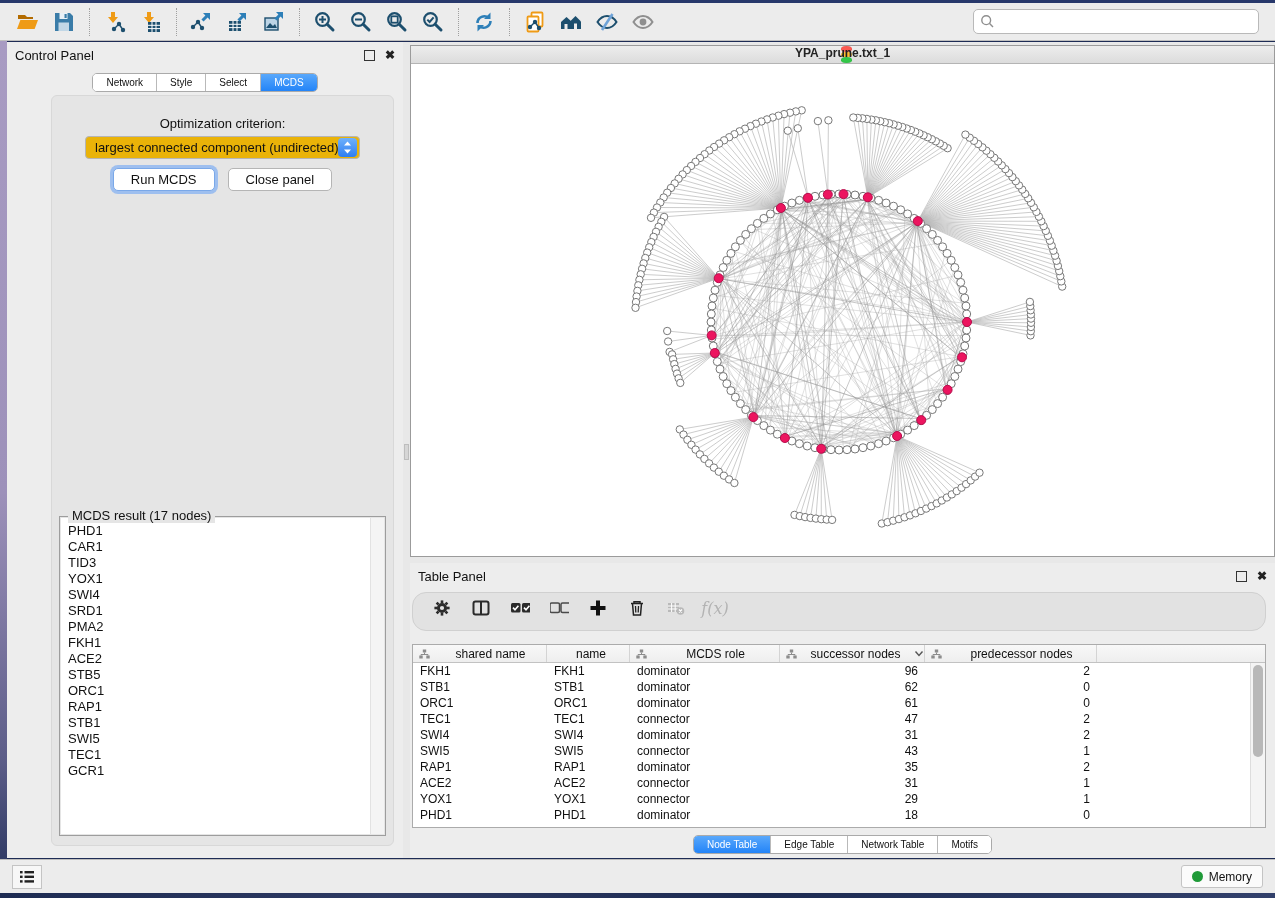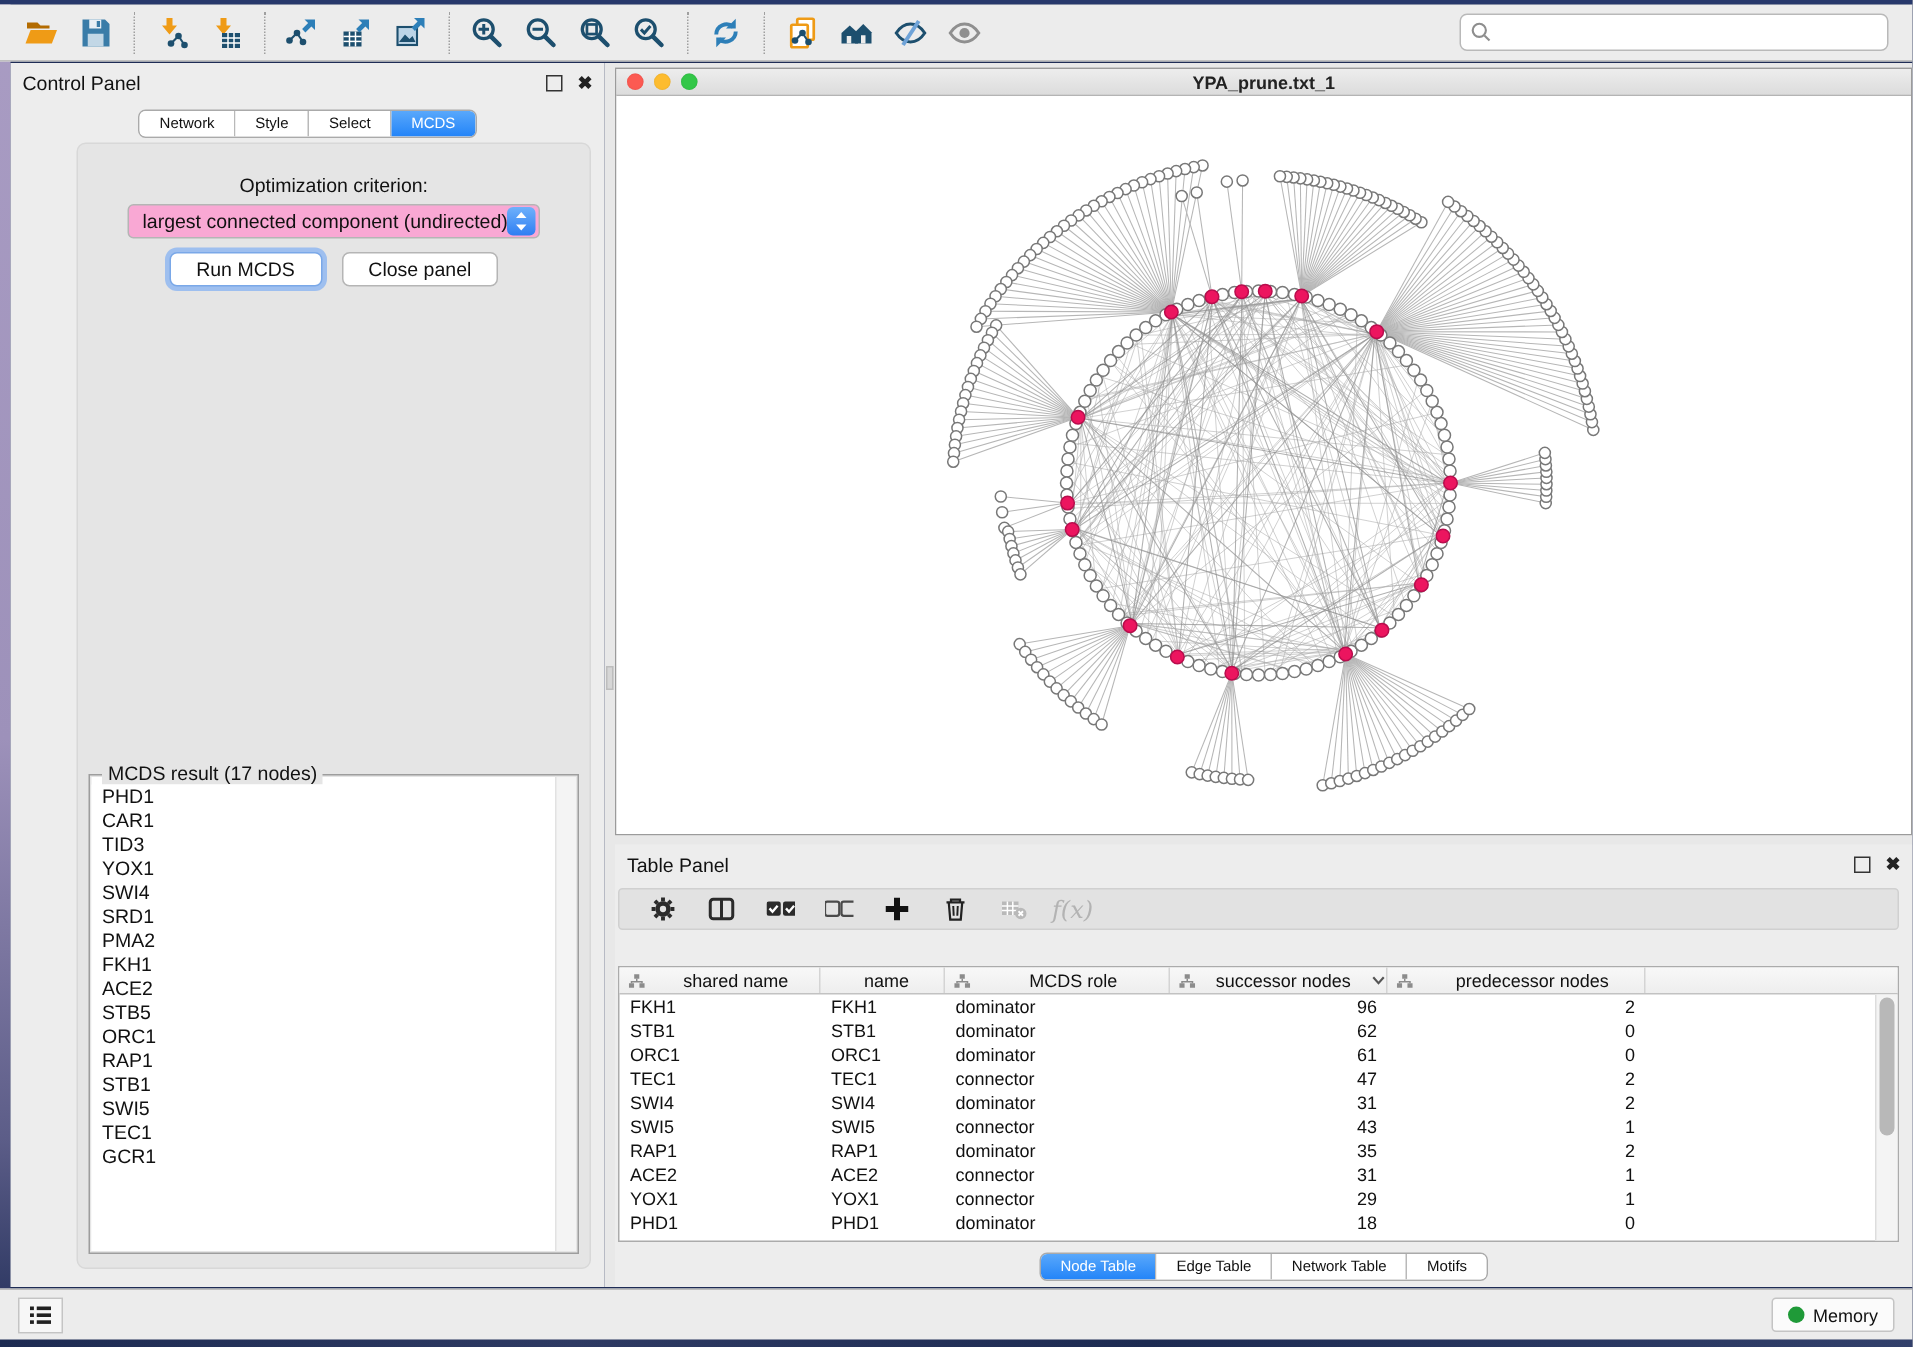--- a/index.html
+++ b/index.html
@@ -33,21 +33,21 @@
 
   #cp-tabs { position:absolute; left:0; top:31px; width:100%; display:flex; justify-content:center; z-index:3; }
   .tab-group { display:flex; border:1px solid #aaaaaa; border-radius:5px; overflow:hidden; background:#fff; }
   .tab { padding:3px 13px; font-size:10px; background:#fff; border-right:1px solid #b9b9b9; color:#111; }
   .tab:last-child { border-right:none; }
   .tab.active { background:linear-gradient(#59a8fb,#2384f8); color:#fff; }
 
   #cp-inner { position:absolute; left:4px; right:9px; top:53px; bottom:12px; background:#e5e5e5;
               border:1px solid #d8d8d8; border-radius:6px;margin-left:40px; }
   #opt-label { text-align:center; margin-top:20px; font-size:13px; }
-  #opt-select { position:absolute; left:33px; right:33px; top:40px; height:23px; background:#f9a8d4;
+  #opt-select { position:absolute; left:33px; right:33px; top:40px; height:23px; background:#eab308;
                 border:1px solid #b5b5b5; border-radius:4px; display:flex; align-items:center; }
   #opt-select .sel-text { flex:1; padding-left:9px; font-size:13px; white-space:nowrap; overflow:hidden; }
   #opt-select .stepper { width:19px; height:19px; margin-right:2px; border-radius:4px;
                 background:linear-gradient(#6fb1fb,#2e7ef2); position:relative; }
   .stepper svg { position:absolute; left:0; top:0; }
   #cp-buttons { position:absolute; left:0; top:72px; width:100%; display:flex; justify-content:center; gap:13px; }
   .cp-btn { height:23px; padding:0 17px; background:#fff; border:1px solid #b5b5b5; border-radius:5px;
             font-size:13px; display:flex; align-items:center; }
   .cp-btn.focused { box-shadow:0 0 0 3px rgba(110,165,245,.6); border-color:#7aa8e8; }
 
@@ -60,35 +60,35 @@
 
   
   #v-splitter { position:absolute; left:403px; top:42px; width:7px; height:816px; background:#e8e8e8; }
   #v-splitter .handle { position:absolute; left:1px; top:402px; width:5px; height:16px; background:#d6d6d6; border:1px solid #bdbdbd; }
 
   
   #right-bg { position:absolute; left:410px; top:42px; width:865px; height:816px; background:#e8e8e8; }
   #network-window { position:absolute; left:410px; top:45px; width:865px; height:512px;
                     border:1px solid #9b9b9b; background:#fff; }
   #net-titlebar { height:18px; background:linear-gradient(#ededed,#dcdcdc); border-bottom:1px solid #b4b4b4;
-                  display:flex; align-items:center; position:relative; }
+                  display:flex; align-items:center; position:relative;flex-direction:column; }
   .traffic { width:11px; height:11px; border-radius:50%; margin-left:7px; }
   .t-red    { background:#fc5a52; box-shadow:inset 0 0 1px #d94942; }
   .t-yellow { background:#fdbc2f; box-shadow:inset 0 0 1px #d8a129; }
   .t-green  { background:#33c748; box-shadow:inset 0 0 1px #2aa63c; }
   #net-title { position:absolute; left:0; right:0; text-align:center; font-size:12px; font-weight:bold; color:#222; }
   #net-canvas { width:863px; height:492px; display:block; background:#fff; }
 
   
   #h-splitter { position:absolute; left:410px; top:557px; width:865px; height:6px; background:#e8e8e8; }
 
   
   #table-panel { position:absolute; left:410px; top:563px; width:865px; height:295px; background:#ededed; }
-  #tp-toolbar { position:absolute; left:2px; right:9px; top:29px; height:28px; background:#e2e2e2;
-                border:1px solid #d0d0d0; border-radius:3px; display:flex; align-items:center; padding-left:14px; gap:9px; }
+  #tp-toolbar { position:absolute; left:2px; right:9px; top:29px; height:39px; background:#e2e2e2;
+                border:1px solid #d0d0d0; border-radius:14px; display:flex; padding-left:14px; gap:9px; }
   .tp-btn { width:30px; height:30px; display:flex; align-items:center; justify-content:center; }
   .fx-label { font-size:16px; font-style:italic; font-family:"DejaVu Serif", serif; color:#b3b3b3; }
 
   #tp-table { position:absolute; left:2px; right:9px; top:81px; height:184px; background:#fff; border:1px solid #ababab; }
   #tp-header { display:flex; height:18px; background:linear-gradient(#f8f8f8,#eeeeee); border-bottom:1px solid #c2c2c2; }
   .hcell { display:flex; align-items:center; font-size:12px; color:#111; border-right:1px solid #d4d4d4;
            padding-left:6px; gap:5px; overflow:hidden; white-space:nowrap; }
   .hcell .hlabel { flex:1; text-align:center; }
   #tp-body { position:absolute; left:0; right:15px; top:18px; bottom:0; overflow:hidden; }
   .trow { display:flex; height:16px; align-items:center; }

